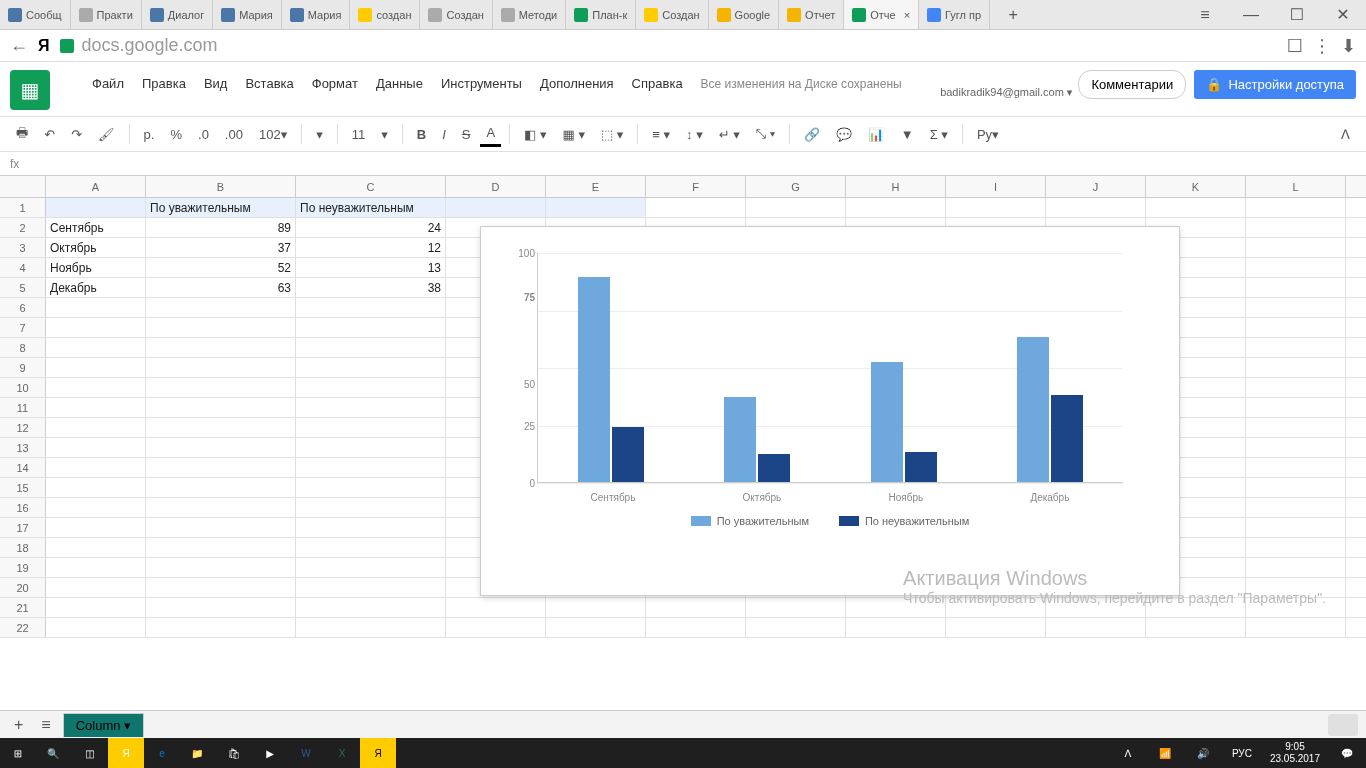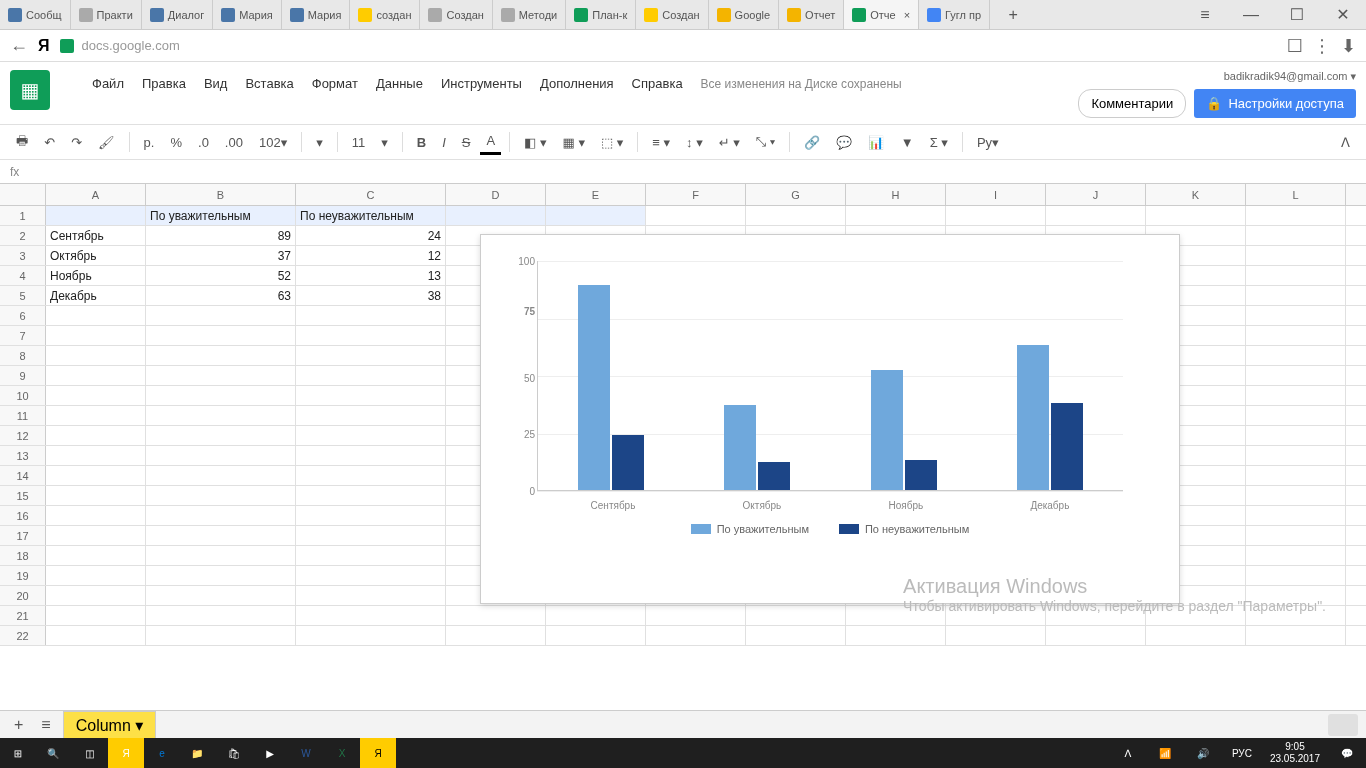--- a/index.html
+++ b/index.html
@@ -10,39 +10,39 @@
 .btab { padding: 0 8px; font-size: 11px; display: flex; align-items: center; gap: 4px; border-right: 1px solid #ccc; max-width: 86px; overflow: hidden; white-space: nowrap; cursor: pointer; color: #555; }
 .btab.active { background: #f5f5f5; }
 .btab .favicon { width: 14px; height: 14px; flex-shrink: 0; border-radius: 2px; }
 .vk { background: #4a76a8; } .ya { background: #ffcc00; } .gdocs { background: #0f9d58; } .gslides { background: #f4b400; } .gchrome { background: #4285f4; } .generic { background: #aaa; }
 .browser-controls { margin-left: auto; display: flex; }
 .browser-btn { width: 46px; display: flex; align-items: center; justify-content: center; color: #555; cursor: pointer; }
 
 .addr-bar { height: 32px; display: flex; align-items: center; gap: 10px; padding: 0 10px; border-bottom: 1px solid #ddd; }
 .nav-btn { color: #666; cursor: pointer; font-size: 18px; }
 .ya-logo { font-weight: bold; color: #000; font-size: 16px; }
-.url-box { flex: 1; display: flex; align-items: center; gap: 8px; font-size: 13px; color: #333; }
+.url-box { flex: 1; display: flex; align-items: center; gap: 8px; font-size: 18px; color: #333; }
 .url-domain { color: #999; }
 .url-favicon { width: 14px; height: 14px; background: #0f9d58; border-radius: 2px; }
 
 
 .gs-header { display: flex; align-items: flex-start; padding: 8px 10px 0 10px; }
 .gs-logo { width: 40px; height: 40px; background: #0f9d58; border-radius: 4px; display: flex; align-items: center; justify-content: center; color: #fff; font-size: 20px; margin-right: 10px; }
 .gs-titleblock { flex: 1; }
 .gs-title-row { display: flex; align-items: center; gap: 10px; }
 .gs-title { font-size: 18px; color: #333; }
 .star { color: #ccc; cursor: pointer; }
 .folder { width: 16px; height: 13px; background: #888; border-radius: 2px; cursor: pointer; }
 .gs-menus { display: flex; gap: 18px; font-size: 13px; color: #333; margin-top: 6px; align-items: center; margin-left: 32px; }
 .gs-menu-item { cursor: pointer; }
 .save-status { color: #888; font-size: 12px; }
-.gs-right { display: flex; flex-direction: column; align-items: flex-end; gap: 6px; }
+.gs-right { display: flex; flex-direction: row; align-items: flex-end; gap: 6px; }
 .user-email { font-size: 11px; color: #666; cursor: pointer; }
 .header-btns { display: flex; gap: 8px; }
-.btn-comments { border: 1px solid #ccc; padding: 6px 12px; font-size: 13px; border-radius: 13px; cursor: pointer; background: #fff; margin-left: 23px; }
+.btn-comments { border: 1px solid #ccc; padding: 6px 12px; font-size: 13px; border-radius: 13px; cursor: pointer; background: #fff; }
 .btn-share { background: #4285f4; color: #fff; padding: 6px 12px; font-size: 13px; border-radius: 3px; cursor: pointer; display: flex; align-items: center; gap: 6px; }
 
 
 .toolbar { height: 36px; border-top: 1px solid #e0e0e0; border-bottom: 1px solid #e0e0e0; display: flex; align-items: center; padding: 0 10px; gap: 4px; margin-top: 6px; }
 .tb-btn { padding: 4px 6px; color: #555; cursor: pointer; font-size: 13px; display: flex; align-items: center; }
 .tb-sep { width: 1px; height: 20px; background: #ddd; margin: 0 4px; }
 .color-underline { border-bottom: 3px solid #000; }
 .collapse-btn { margin-left: auto; }
 
 
@@ -80,21 +80,21 @@
 .legend-item { display: flex; align-items: center; gap: 6px; }
 .swatch { width: 20px; height: 10px; }
 
 
 .watermark { position: absolute; right: 40px; bottom: 70px; color: #bbb; font-size: 14px; text-align: left; pointer-events: none; }
 .watermark .big { font-size: 20px; }
 
 
 .sheet-tabs { position: absolute; bottom: 30px; left: 0; right: 0; height: 28px; border-top: 1px solid #ccc; background: #f3f3f3; display: flex; align-items: center; padding: 0 8px; gap: 6px; }
 .sheet-btn { cursor: pointer; color: #555; padding: 0 6px; }
-.sheet-tab { background: #fde047; border: 1px solid #ccc; border-bottom: none; padding: 4px 12px; font-size: 16px; cursor: pointer; }
+.sheet-tab { background: #0f766e; border: 1px solid #ccc; border-bottom: none; padding: 4px 12px; font-size: 13px; cursor: pointer; }
 .explore { margin-left: auto; width: 30px; height: 22px; background: #e0e0e0; border-radius: 3px; cursor: pointer; }
 
 
 .taskbar { position: absolute; bottom: 0; left: 0; right: 0; height: 30px; background: #1f1f1f; display: flex; align-items: center; color: #fff; font-size: 10px; }
 .tb-icon { width: 36px; height: 30px; display: flex; align-items: center; justify-content: center; cursor: pointer; }
 .tb-right { margin-left: auto; display: flex; align-items: center; gap: 2px; }
 .tb-clock { text-align: center; padding: 0 8px; line-height: 12px; }
 </style>
 </head>
 <body>
@@ -608,22 +608,22 @@
         <div class="cell colOther"></div>
         <div class="cell colOther"></div>
       </div>
     </div>
 
   <div class="chart-box">
     <div class="chart-plot">
       <div class="y-axis" id="yaxis">
           <div class="y-tick" style="top: 230px;">0</div>
           <div class="y-tick" style="top: 172.5px;">25</div>
-          <div class="y-tick" style="top: 117px;">50</div>
-          <div class="y-tick" style="top: 50px; font-weight: bold;">75</div>
+          <div class="y-tick" style="top: 131px;">50</div>
+          <div class="y-tick" style="top: 44px; font-weight: bold;">75</div>
           <div class="y-tick" style="top: 0px;">100</div>
         </div>
       <div id="gridlines">
           <div class="gridline" style="top: 230px;"></div>
           <div class="gridline" style="top: 172.5px;"></div>
           <div class="gridline" style="top: 115px;"></div>
           <div class="gridline" style="top: 57.5px;"></div>
           <div class="gridline" style="top: 0px;"></div>
         </div>
       <div class="bars-area" id="bars">

